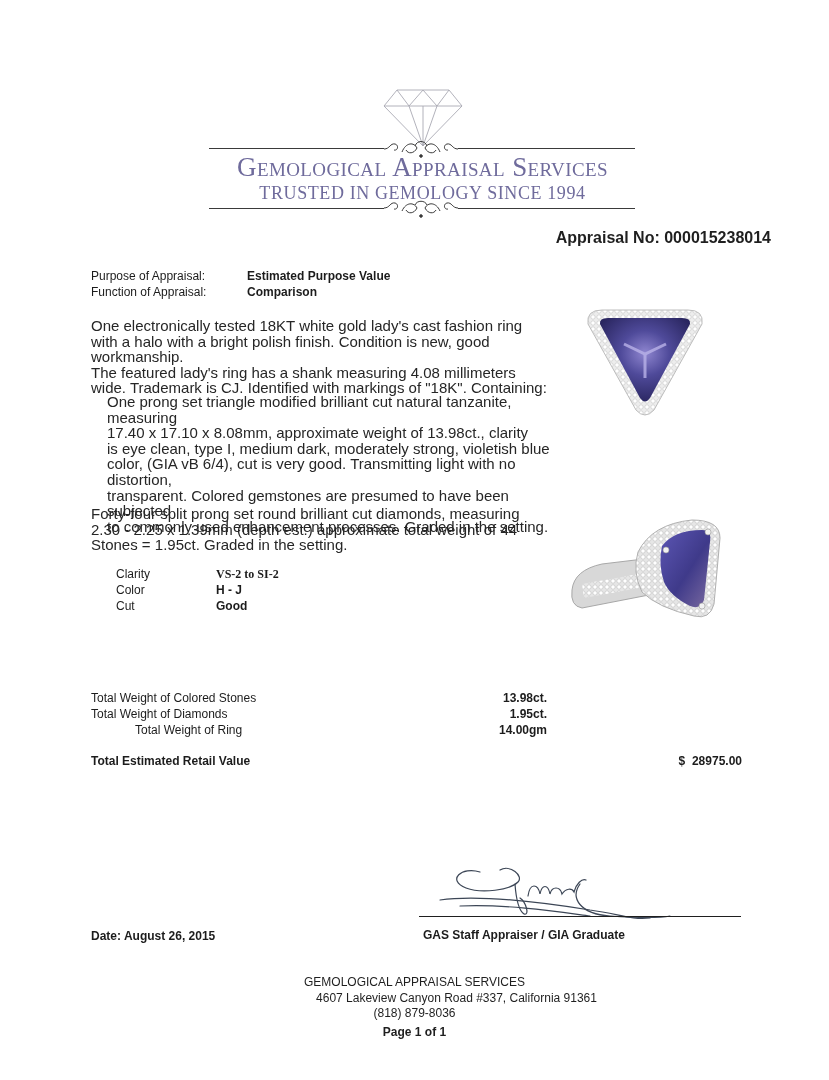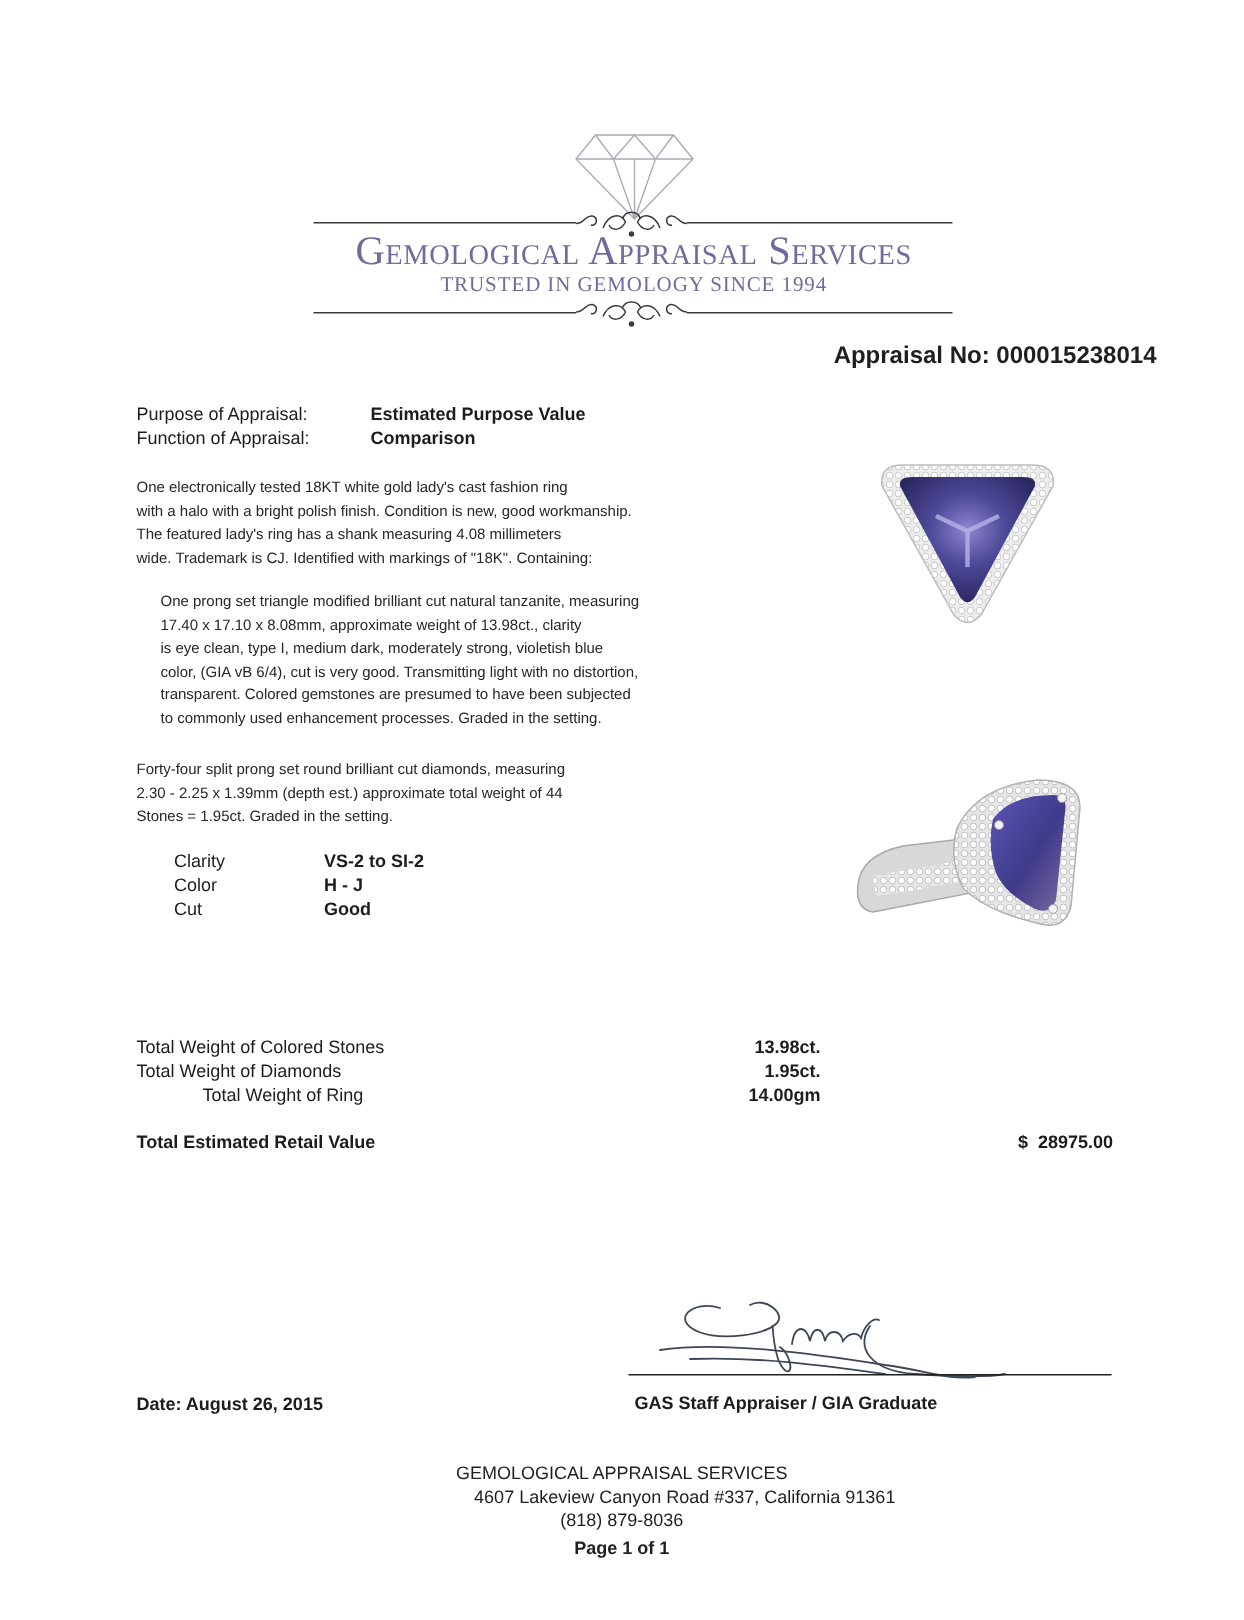--- a/index.html
+++ b/index.html
@@ -18,29 +18,29 @@
     .scroll-top { left: 384px; top: 138px; width: 74px; height: 22px; }
     .scroll-bot { left: 384px; top: 199px; width: 74px; height: 20px; }
 
     .brand-title {
       left: 200px; top: 152px; width: 445px; text-align: center;
       font-family: "Liberation Serif", serif; font-size: 27px; letter-spacing: 0.4px;
       color: #6f6b9c; white-space: nowrap; font-variant: small-caps;
     }
     .brand-tagline {
       left: 200px; top: 183px; width: 445px; text-align: center;
-      font-family: "Liberation Serif", serif; font-size: 14px; letter-spacing: 0.6px;
+      font-family: "Liberation Serif", serif; font-size: 18px; letter-spacing: 0.6px;
       color: #6f6b9c; white-space: nowrap;
     }
 
     .appraisal-no {
       right: 58px; top: 229px; font-size: 16px; font-weight: bold; color: #1f1f1f; white-space: nowrap;
     }
 
-    .body-text { font-size: 10px; line-height: 15.6px; color: #262626; }
+    .body-text { font-size: 15px; line-height: 15.6px; color: #262626; }
     .bold { font-weight: bold; }
 
     .purpose-row { left: 91px; font-size: 12px; white-space: nowrap; }
     .purpose-label { display: inline-block; width: 156px; }
 
     .para { left: 91px; width: 470px; white-space: pre-line; }
 
     .spec-label { left: 116px; font-size: 12px; }
     .spec-value { left: 216px; font-size: 12px; font-weight: bold; }
 
@@ -120,21 +120,21 @@
 17.40 x 17.10 x 8.08mm, approximate weight of 13.98ct., clarity
 is eye clean, type I, medium dark, moderately strong, violetish blue
 color, (GIA vB 6/4), cut is very good. Transmitting light with no distortion,
 transparent. Colored gemstones are presumed to have been subjected
 to commonly used enhancement processes. Graded in the setting.</div>
 <div class="abs para body-text" style="top:506px;">Forty-four split prong set round brilliant cut diamonds, measuring
 2.30 - 2.25 x 1.39mm (depth est.) approximate total weight of 44
 Stones = 1.95ct. Graded in the setting.</div>
 
 <div class="abs spec-label" style="top:567px;">Clarity</div>
-<div class="abs spec-value" style="top:567px;">VS-2 to SI-2</div>
+<div class="abs spec-value" style="top:567px;font-family:Liberation Serif, serif;">VS-2 to SI-2</div>
 <div class="abs spec-label" style="top:583px;">Color</div>
 <div class="abs spec-value" style="top:583px;">H - J</div>
 <div class="abs spec-label" style="top:599px;">Cut</div>
 <div class="abs spec-value" style="top:599px;">Good</div>
 
 <svg class="abs ring-photo" style="left:578px; top:302px; width:134px; height:118px;" viewBox="0 0 134 118">
   <defs>
     <radialGradient id="stoneA" cx="50%" cy="42%" r="60%">
       <stop offset="0%" stop-color="#8f86d0"></stop>
       <stop offset="45%" stop-color="#4f4a9a"></stop>

